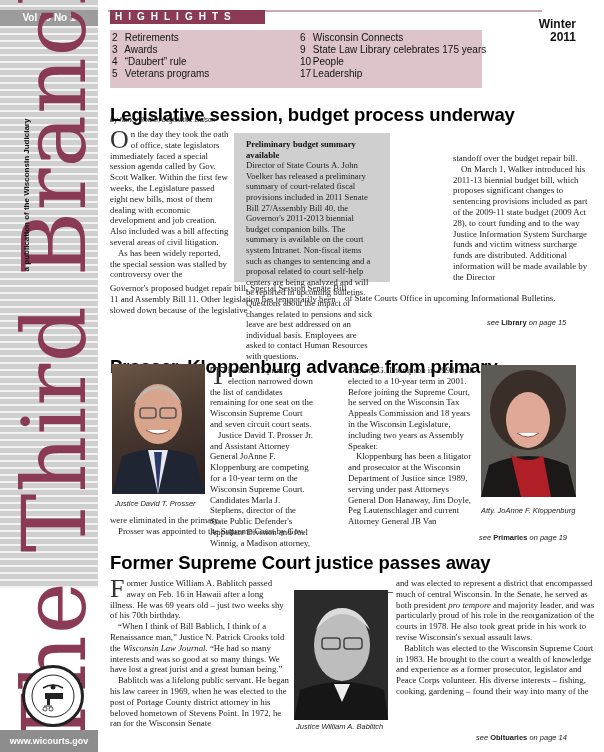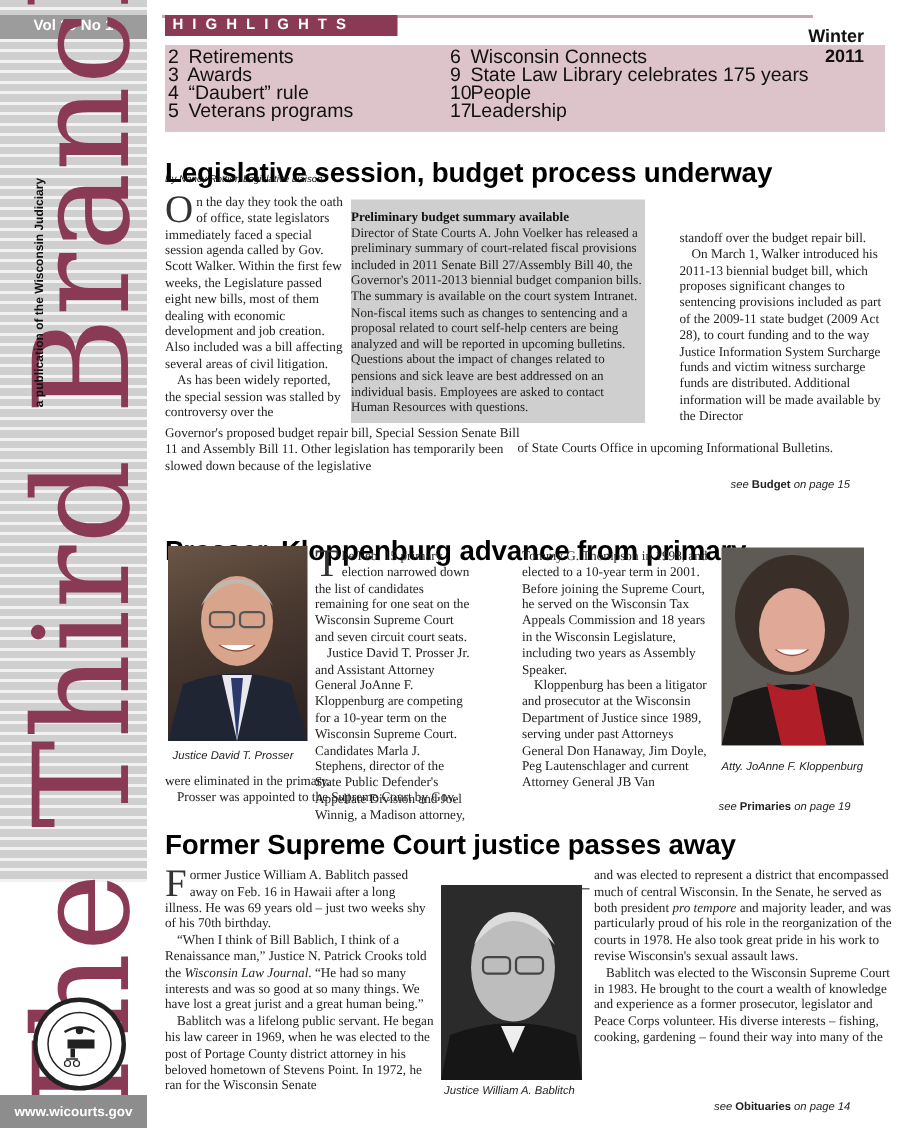--- a/index.html
+++ b/index.html
@@ -43,22 +43,22 @@
   }
 
   
   .hl-line { position: absolute; left: 108px; top: 10px; width: 434px; height: 2px; background: #c9a6b2; }
   .hl-title {
     position: absolute; left: 110px; top: 10px; width: 155px; height: 14px;
     background: #8a3a55; color: #fff; font-family: "Liberation Sans", sans-serif;
     font-weight: 900; font-size: 10px; letter-spacing: 6px; padding-left: 5px; line-height: 14px;
   }
   .hl-box {
-    position: absolute; left: 110px; top: 30px; width: 480px; height: 58px;
-    background: #dcc4ca; font-family: "Liberation Sans", sans-serif; font-size: 13px;
+    position: absolute; left: 110px; top: 30px; width: 372px; height: 58px;
+    background: #dcc4ca; font-family: "Liberation Sans", sans-serif; font-size: 10px;
   }
   .hl-col { position: absolute; top: 2px; }
   .hl-col.left { left: 2px; }
   .hl-col.right { left: 190px; }
   .hl-item { height: 12px; line-height: 12px; white-space: nowrap; }
   .hl-item .num { display: inline-block; width: 10px; }
   .season {
     position: absolute; left: 506px; top: 18px; width: 70px; text-align: right;
     font-family: "Liberation Sans", sans-serif; font-weight: 900; font-size: 12px; line-height: 13px;
   }
@@ -74,22 +74,22 @@
   }
   .body {
     position: absolute; font-size: 8.8px; line-height: 10.8px; color: #222; text-align: left;
   }
   .body p { margin: 0; }
   .body p.indent { text-indent: 8px; }
   .dropcap {
     float: left; font-size: 26px; line-height: 20px; margin-right: 2px; margin-top: 1px; color: #333;
   }
   .sidebox {
-    position: absolute; left: 234px; top: 133px; width: 196px; height: 149px;
-    background: #cfcfcf; padding: 6px 0; font-size: 8.7px; line-height: 10.6px; color: #222;
+    position: absolute; left: 234px; top: 133px; width: 156px; height: 149px;
+    background: #cfcfcf; padding: 6px 12px; font-size: 8.7px; line-height: 10.6px; color: #222;
   }
   .sidebox .st { font-weight: bold; color: #111; }
   .seeref {
     position: absolute; font-family: "Liberation Sans", sans-serif; font-size: 7.5px;
     font-style: italic; color: #222; white-space: nowrap;
   }
   .seeref b { font-style: normal; font-weight: bold; }
   .photo { position: absolute; overflow: hidden; }
   .caption {
     position: absolute; font-family: "Liberation Sans", sans-serif; font-style: italic;
@@ -153,21 +153,21 @@
   <div class="st">Preliminary budget summary available</div>
   <div>Director of State Courts A. John Voelker has released a preliminary summary of court-related fiscal provisions included in 2011 Senate Bill 27/Assembly Bill 40, the Governor's 2011-2013 biennial budget companion bills. The summary is available on the court system Intranet. Non-fiscal items such as changes to sentencing and a proposal related to court self-help centers are being analyzed and will be reported in upcoming bulletins. Questions about the impact of changes related to pensions and sick leave are best addressed on an individual basis. Employees are asked to contact Human Resources with questions.</div>
 </div>
 <div class="body" style="left:110px; top:283px; width:240px;">Governor's proposed budget repair bill, Special Session Senate Bill 11 and Assembly Bill 11. Other legislation has temporarily been slowed down because of the legislative</div>
 <div class="body" style="left:453px; top:129px; width:140px;margin-top:24px;">
   <p>standoff over the budget repair bill.</p>
   <p class="indent">On March 1, Walker introduced his 2011-13 biennial budget bill, which proposes significant changes to sentencing provisions included as part of the 2009-11 state budget (2009 Act 28), to court funding and to the way Justice Information System Surcharge funds and victim witness surcharge funds are distributed. Additional information will be made available by the Director</p>
 </div>
 <div class="body" style="left:345px; top:293px; width:260px; white-space:nowrap;">of State Courts Office in upcoming Informational Bulletins.</div>
 <div class="seeref" style="left:487px; top:318px;">
-  <span>see</span> <b>Budget</b> <span>on page 15</span>
+  <span>see</span> <b>Library</b> <span>on page 15</span>
 </div>
 
 <div class="headline" style="top:338px;margin-top:18px;">Prosser, Kloppenburg advance from primary</div>
 
 <div class="photo" style="left:112px; top:364px; width:93px; height:130px; background:linear-gradient(160deg,#6b5647 0%,#4a3a30 40%,#2a2020 100%);">
   <svg width="93" height="130" viewBox="0 0 93 130">
     <ellipse cx="46" cy="50" rx="24" ry="30" fill="#d9a48c"></ellipse>
     <path d="M22 40 Q46 10 70 40 Q62 22 46 22 Q30 22 22 40Z" fill="#bfb8ae"></path>
     <rect x="28" y="44" width="16" height="10" rx="3" fill="none" stroke="#555" stroke-width="1.5"></rect>
     <rect x="48" y="44" width="16" height="10" rx="3" fill="none" stroke="#555" stroke-width="1.5"></rect>

